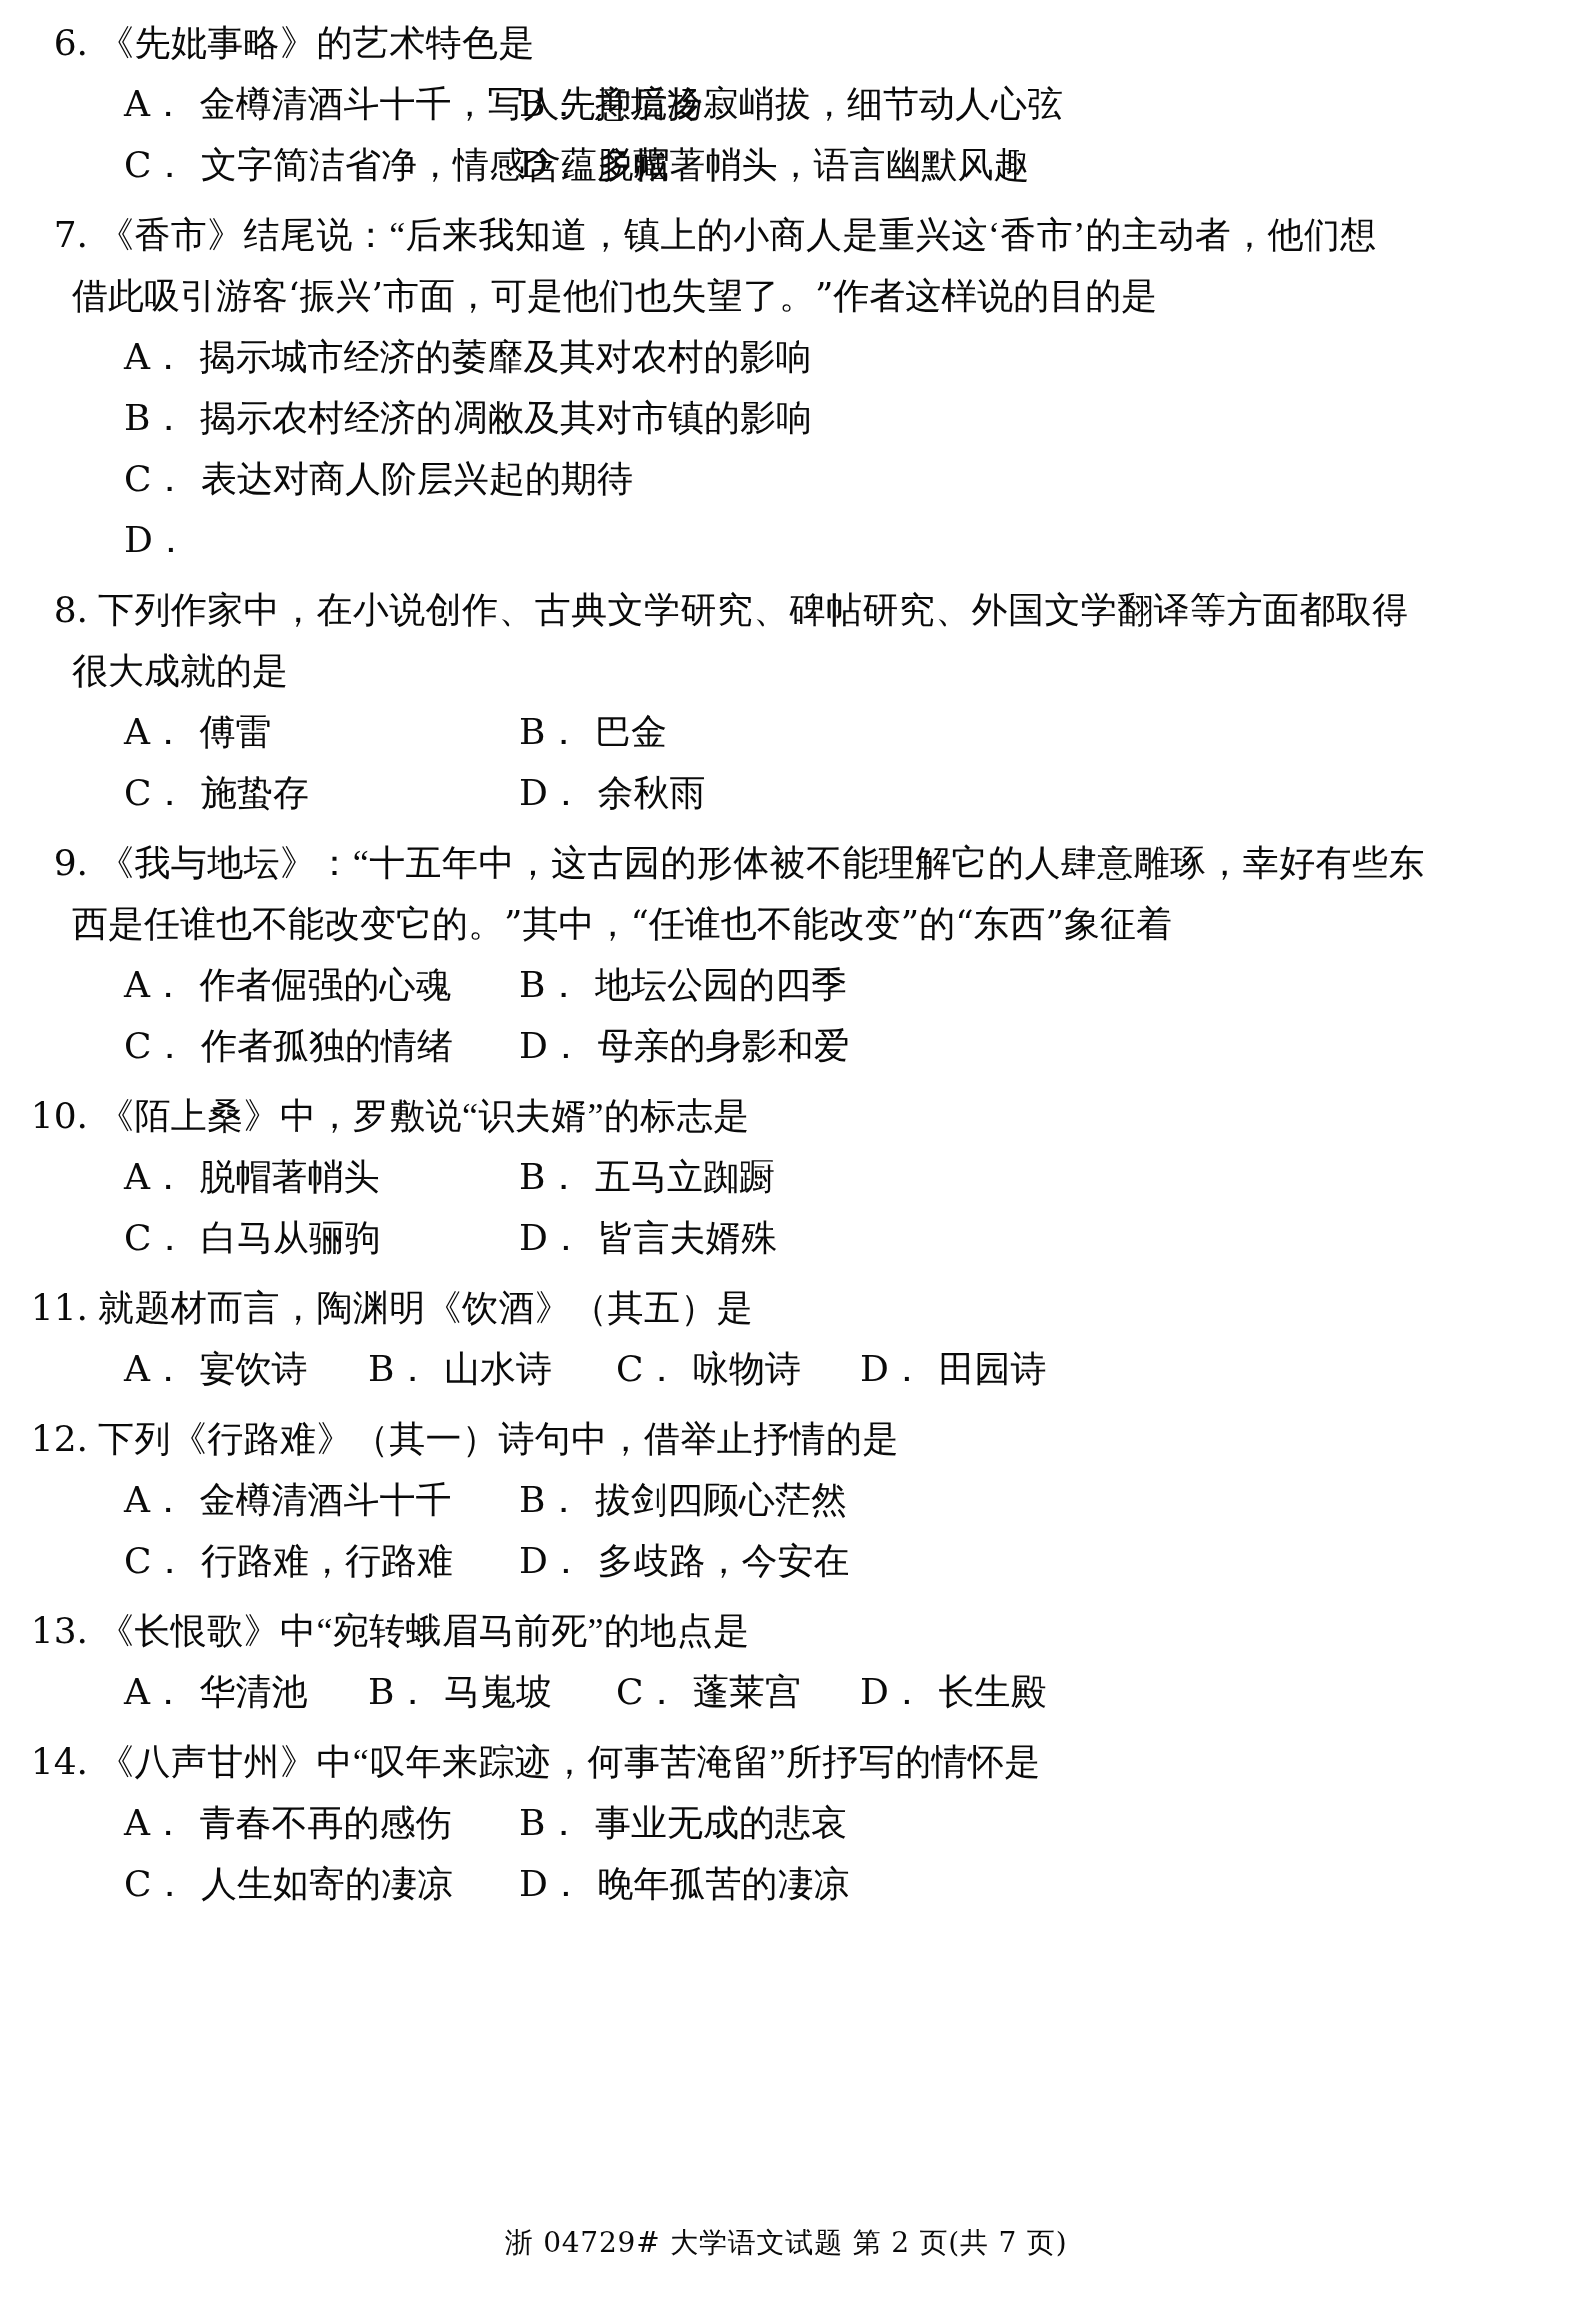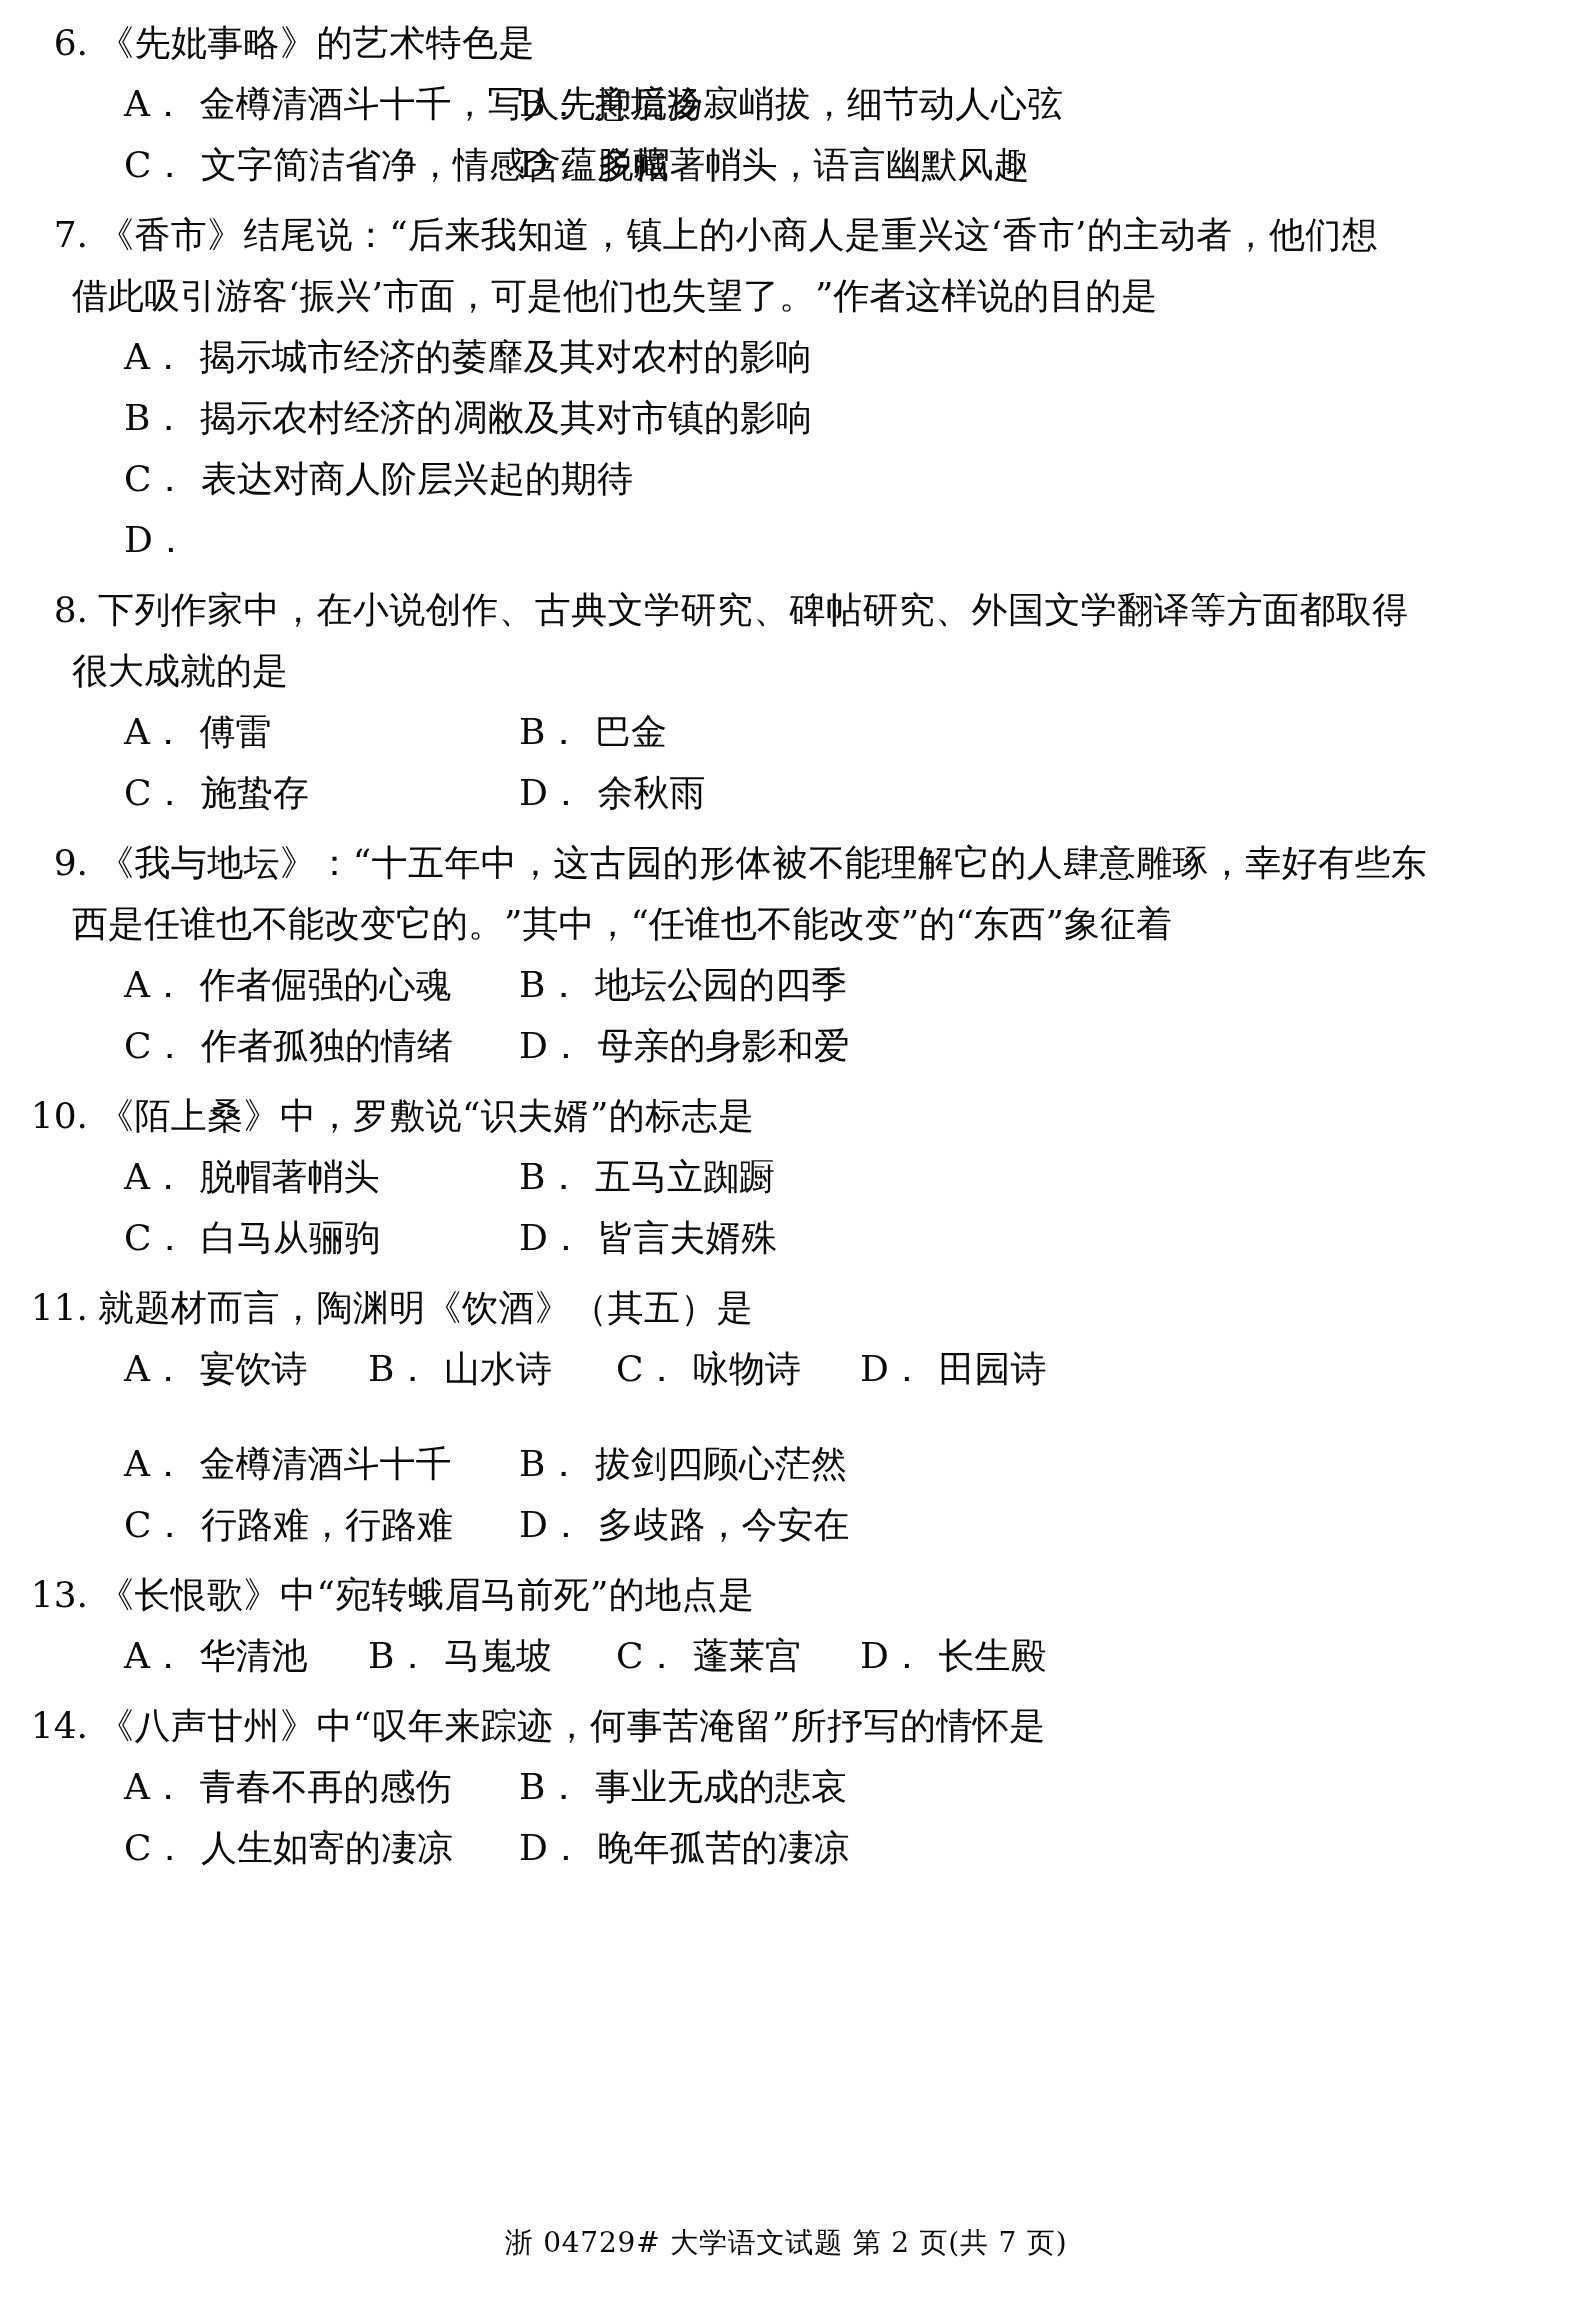--- a/index.html
+++ b/index.html
@@ -51,20 +51,21 @@
     padding-right: 0px;
   }
   .q-num.w-double {
     width: 88px;
     padding-right: 0px;
   }
   .q-stem {
     flex: 1 1 auto;
     padding-left: 10px;
     font-size: 36px;
+    font-family: Liberation Serif, serif;
   }
   .q-cont {
     padding-left: 72px;
     font-size: 36px;
     line-height: 1.0;
     white-space: nowrap;
   }
 
   
   .opt-row {
@@ -294,20 +295,24 @@
             <span class="opt-text">咏物诗</span>
           </div>
           <div class="opt">
             <span class="opt-letter">D．</span>
             <span class="opt-text">田园诗</span>
           </div>
         </div>
       </div>
       <div class="sp-lg"></div>
       <div class="question">
+        <div class="q-line">
+          <div class="q-num w-double">12.</div>
+          <div class="q-stem">下列《行路难》（其一）诗句中，借举止抒情的是</div>
+        </div>
         <div class="sp-md"></div>
         <div class="opt-row cols2">
           <div class="opt">
             <span class="opt-letter">A．</span>
             <span class="opt-text">金樽清酒斗十千</span>
           </div>
           <div class="opt">
             <span class="opt-letter">B．</span>
             <span class="opt-text">拔剑四顾心茫然</span>
           </div>

